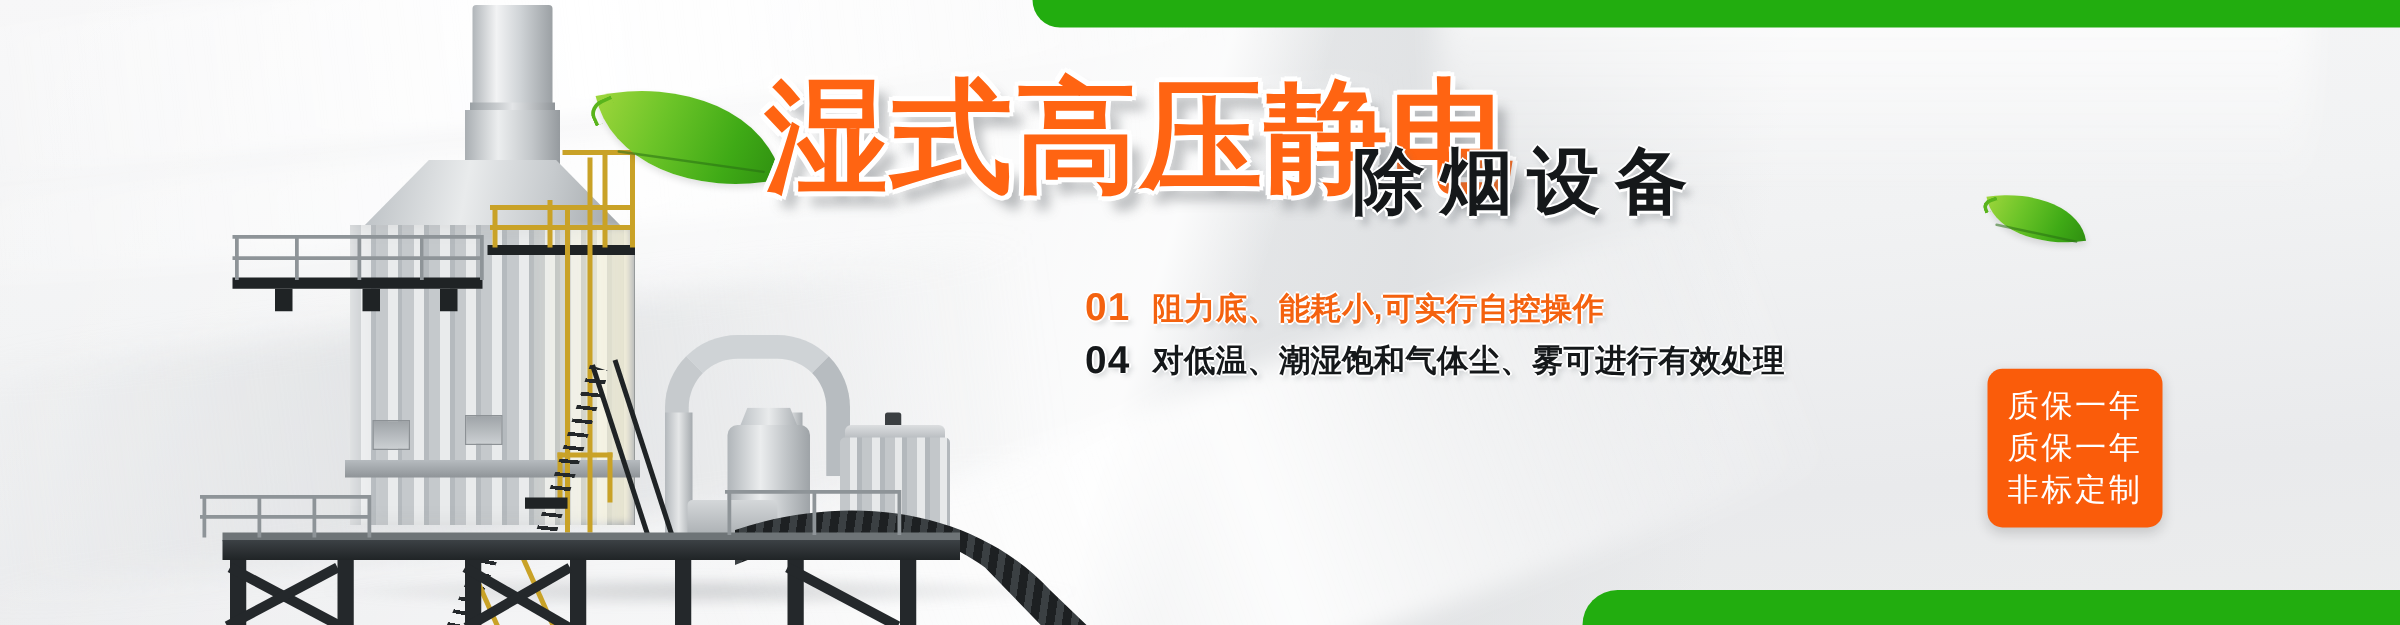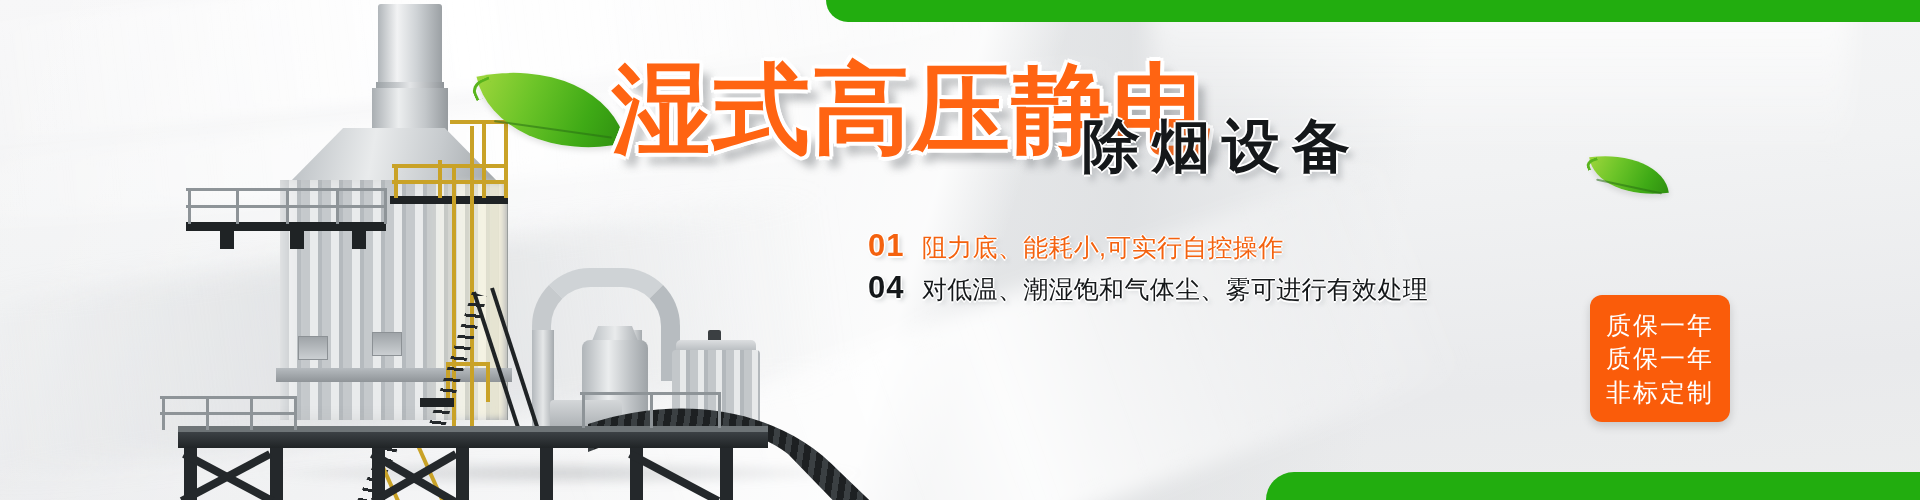--- a/index.html
+++ b/index.html
@@ -101,21 +101,21 @@
     white-space:nowrap;
   }
 
   
   .features{position:absolute;left:856px;top:228px;width:800px;margin-left:12px;}
   .feat{display:flex;align-items:flex-start;margin-bottom:5px;}
   .feat .num{
     font-size:31px;font-weight:bold;line-height:1.18;letter-spacing:1px;
     min-width:54px;font-family:"Liberation Sans",sans-serif;
   }
-  .feat .txt{font-size:25px;font-weight:normal;line-height:1.24;letter-spacing:.3px;padding-top:4px;}
+  .feat .txt{font-size:25px;font-weight:bold;line-height:1.24;letter-spacing:.3px;padding-top:4px;}
   .feat .txt .l2{display:block;}
   .orange{color:#F4620F;text-shadow:1.5px 0 0 #fff,-1.5px 0 0 #fff,0 1.5px 0 #fff,0 -1.5px 0 #fff,3px 3px 4px rgba(120,124,128,.28);}
   .dark{color:#15181a;text-shadow:1.5px 0 0 #fff,-1.5px 0 0 #fff,0 1.5px 0 #fff,0 -1.5px 0 #fff,3px 3px 4px rgba(120,124,128,.28);}
 
   
   .badge{
     position:absolute;left:1590px;top:295px;width:140px;height:127px;border-radius:12px;
     display:flex;flex-direction:column;justify-content:center;align-items:center;gap:3px;
     box-shadow:0 4px 10px rgba(0,0,0,.16);
   }

